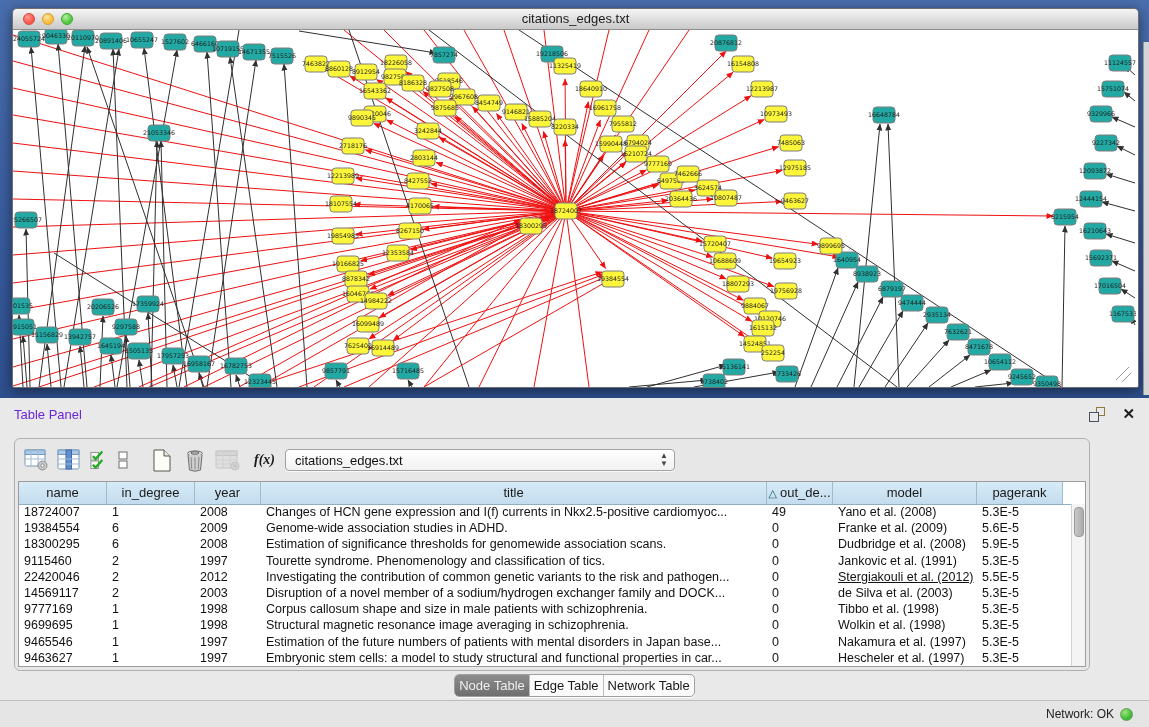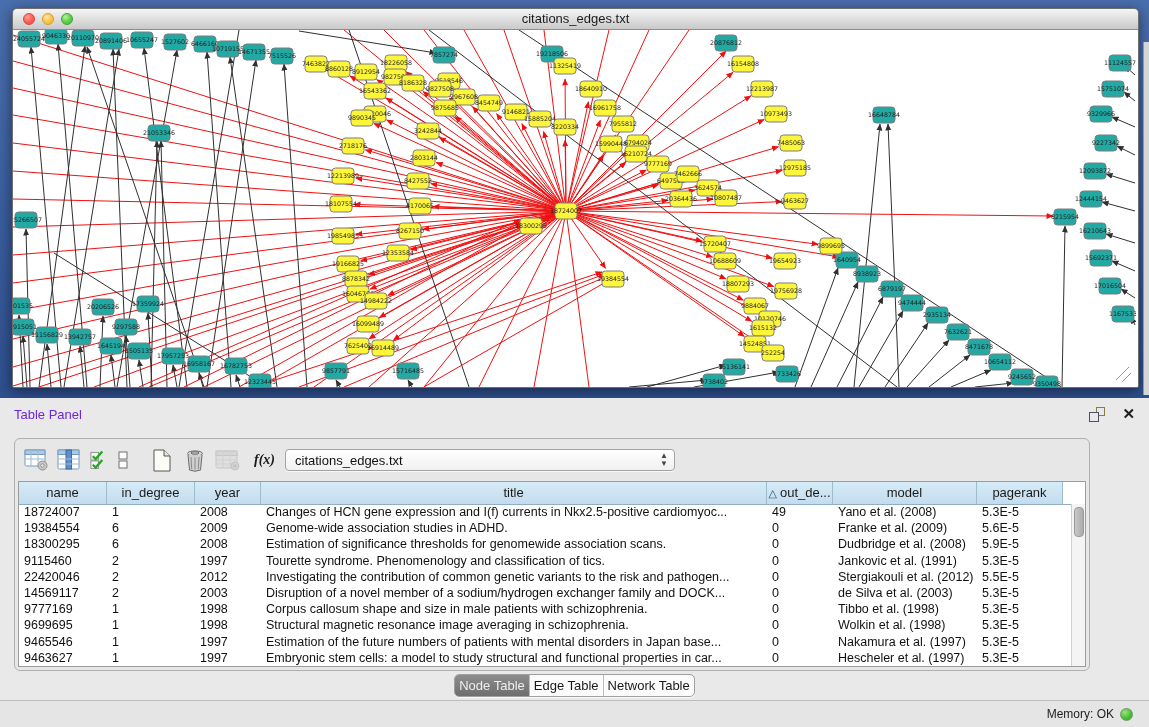--- a/index.html
+++ b/index.html
@@ -899,21 +899,21 @@
             <div class="td" style="width: 66px;">0</div>
             <div class="td" style="width: 144px;">Jankovic et al. (1991)</div>
             <div class="td" style="width: 86px;">5.3E-5</div>
           </div>
           <div class="tr">
             <div class="td" style="width: 88px;">22420046</div>
             <div class="td" style="width: 88px;">2</div>
             <div class="td" style="width: 66px;">2012</div>
             <div class="td" style="width: 506px;">Investigating the contribution of common genetic variants to the risk and pathogen...</div>
             <div class="td" style="width: 66px;">0</div>
-            <div class="td" style="width: 144px;">Stergiakouli et al. (2012)</div>
+            <div class="td" style="width: 144px; text-decoration: underline;">Stergiakouli et al. (2012)</div>
             <div class="td" style="width: 86px;">5.5E-5</div>
           </div>
           <div class="tr">
             <div class="td" style="width: 88px;">14569117</div>
             <div class="td" style="width: 88px;">2</div>
             <div class="td" style="width: 66px;">2003</div>
             <div class="td" style="width: 506px;">Disruption of a novel member of a sodium/hydrogen exchanger family and DOCK...</div>
             <div class="td" style="width: 66px;">0</div>
             <div class="td" style="width: 144px;">de Silva et al. (2003)</div>
             <div class="td" style="width: 86px;">5.3E-5</div>
@@ -964,17 +964,17 @@
   <div class="tabs-row">
     <div class="segments" id="segments">
         <div class="segment active">Node Table</div>
         <div class="segment">Edge Table</div>
         <div class="segment">Network Table</div>
       </div>
   </div>
 
   <div class="status-bar">
     <div class="status-right">
-      <span class="status-text">Memory: OK</span>
+      <span class="status-text">Network: OK</span>
       <span class="mem-dot"></span>
     </div>
   </div>
 </div>
 
 </body></html>

